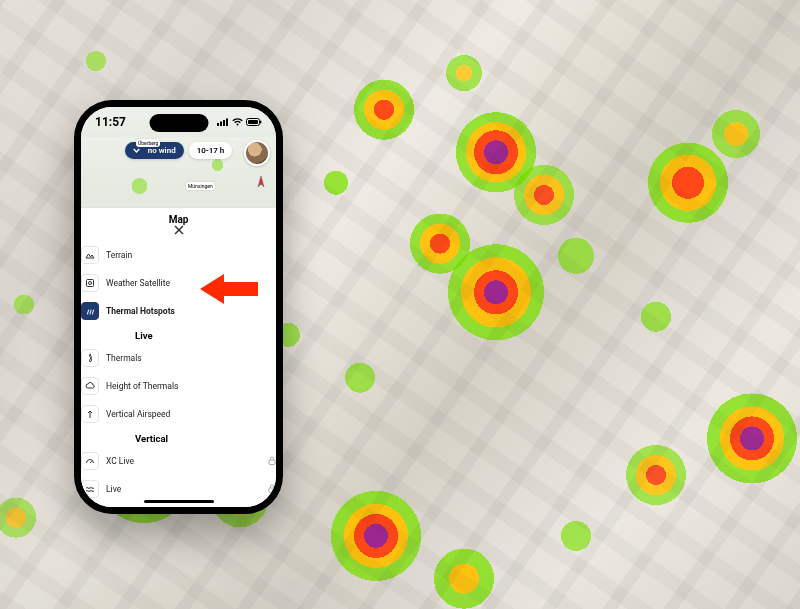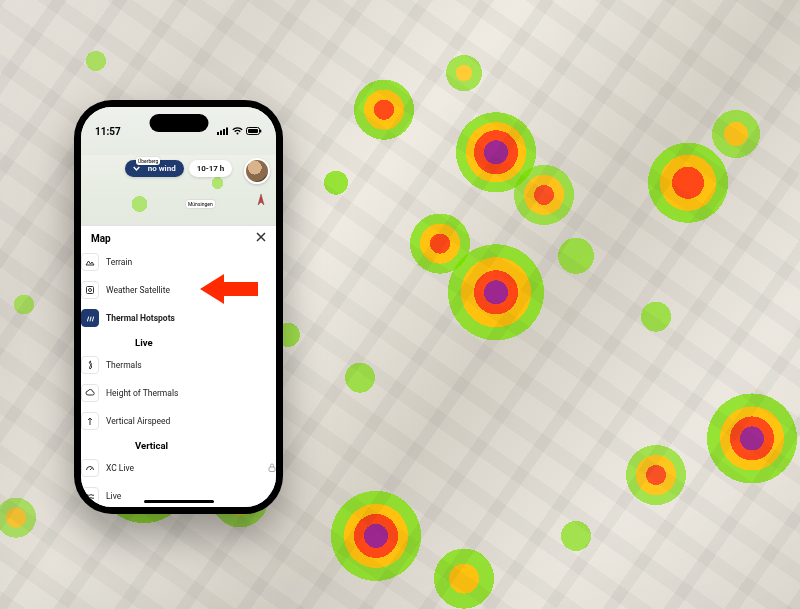--- a/index.html
+++ b/index.html
@@ -96,22 +96,22 @@
     background: #000;
     border-radius: 3px;
     z-index: 50;
   }
 
   .statusbar {
     height: 30px;
     display: flex;
     justify-content: space-between;
     align-items: center;
-    padding: 9px 14px;
-    font-size: 10px;
+    padding: 0 14px;
+    font-size: 12px;
     font-weight: 700;
     z-index: 40;
     position: relative;
     background: linear-gradient(#eef1ec, #e6ece4);
   }
   .status-icons { display: flex; gap: 3px; align-items: center; }
 
   .map-top {
     height: 70px;
     background:
@@ -158,20 +158,21 @@
     background: #fff;
     overflow-y: auto;
     font-size: 9px;
   }
   .panel::-webkit-scrollbar { width: 0; }
   .panel-head {
     display: flex; justify-content: space-between; align-items: center;
     padding: 6px 10px 4px 10px;
     font-weight: 700;
     font-size: 10px;
+    flex-direction: column;
   }
   .section-head {
     padding: 5px 10px 3px 10px;
     font-weight: 700;
     font-size: 9.5px;
     margin-left: 44px;
   }
   .row {
     display: flex; align-items: center; gap: 7px;
     padding: 5px 0;

